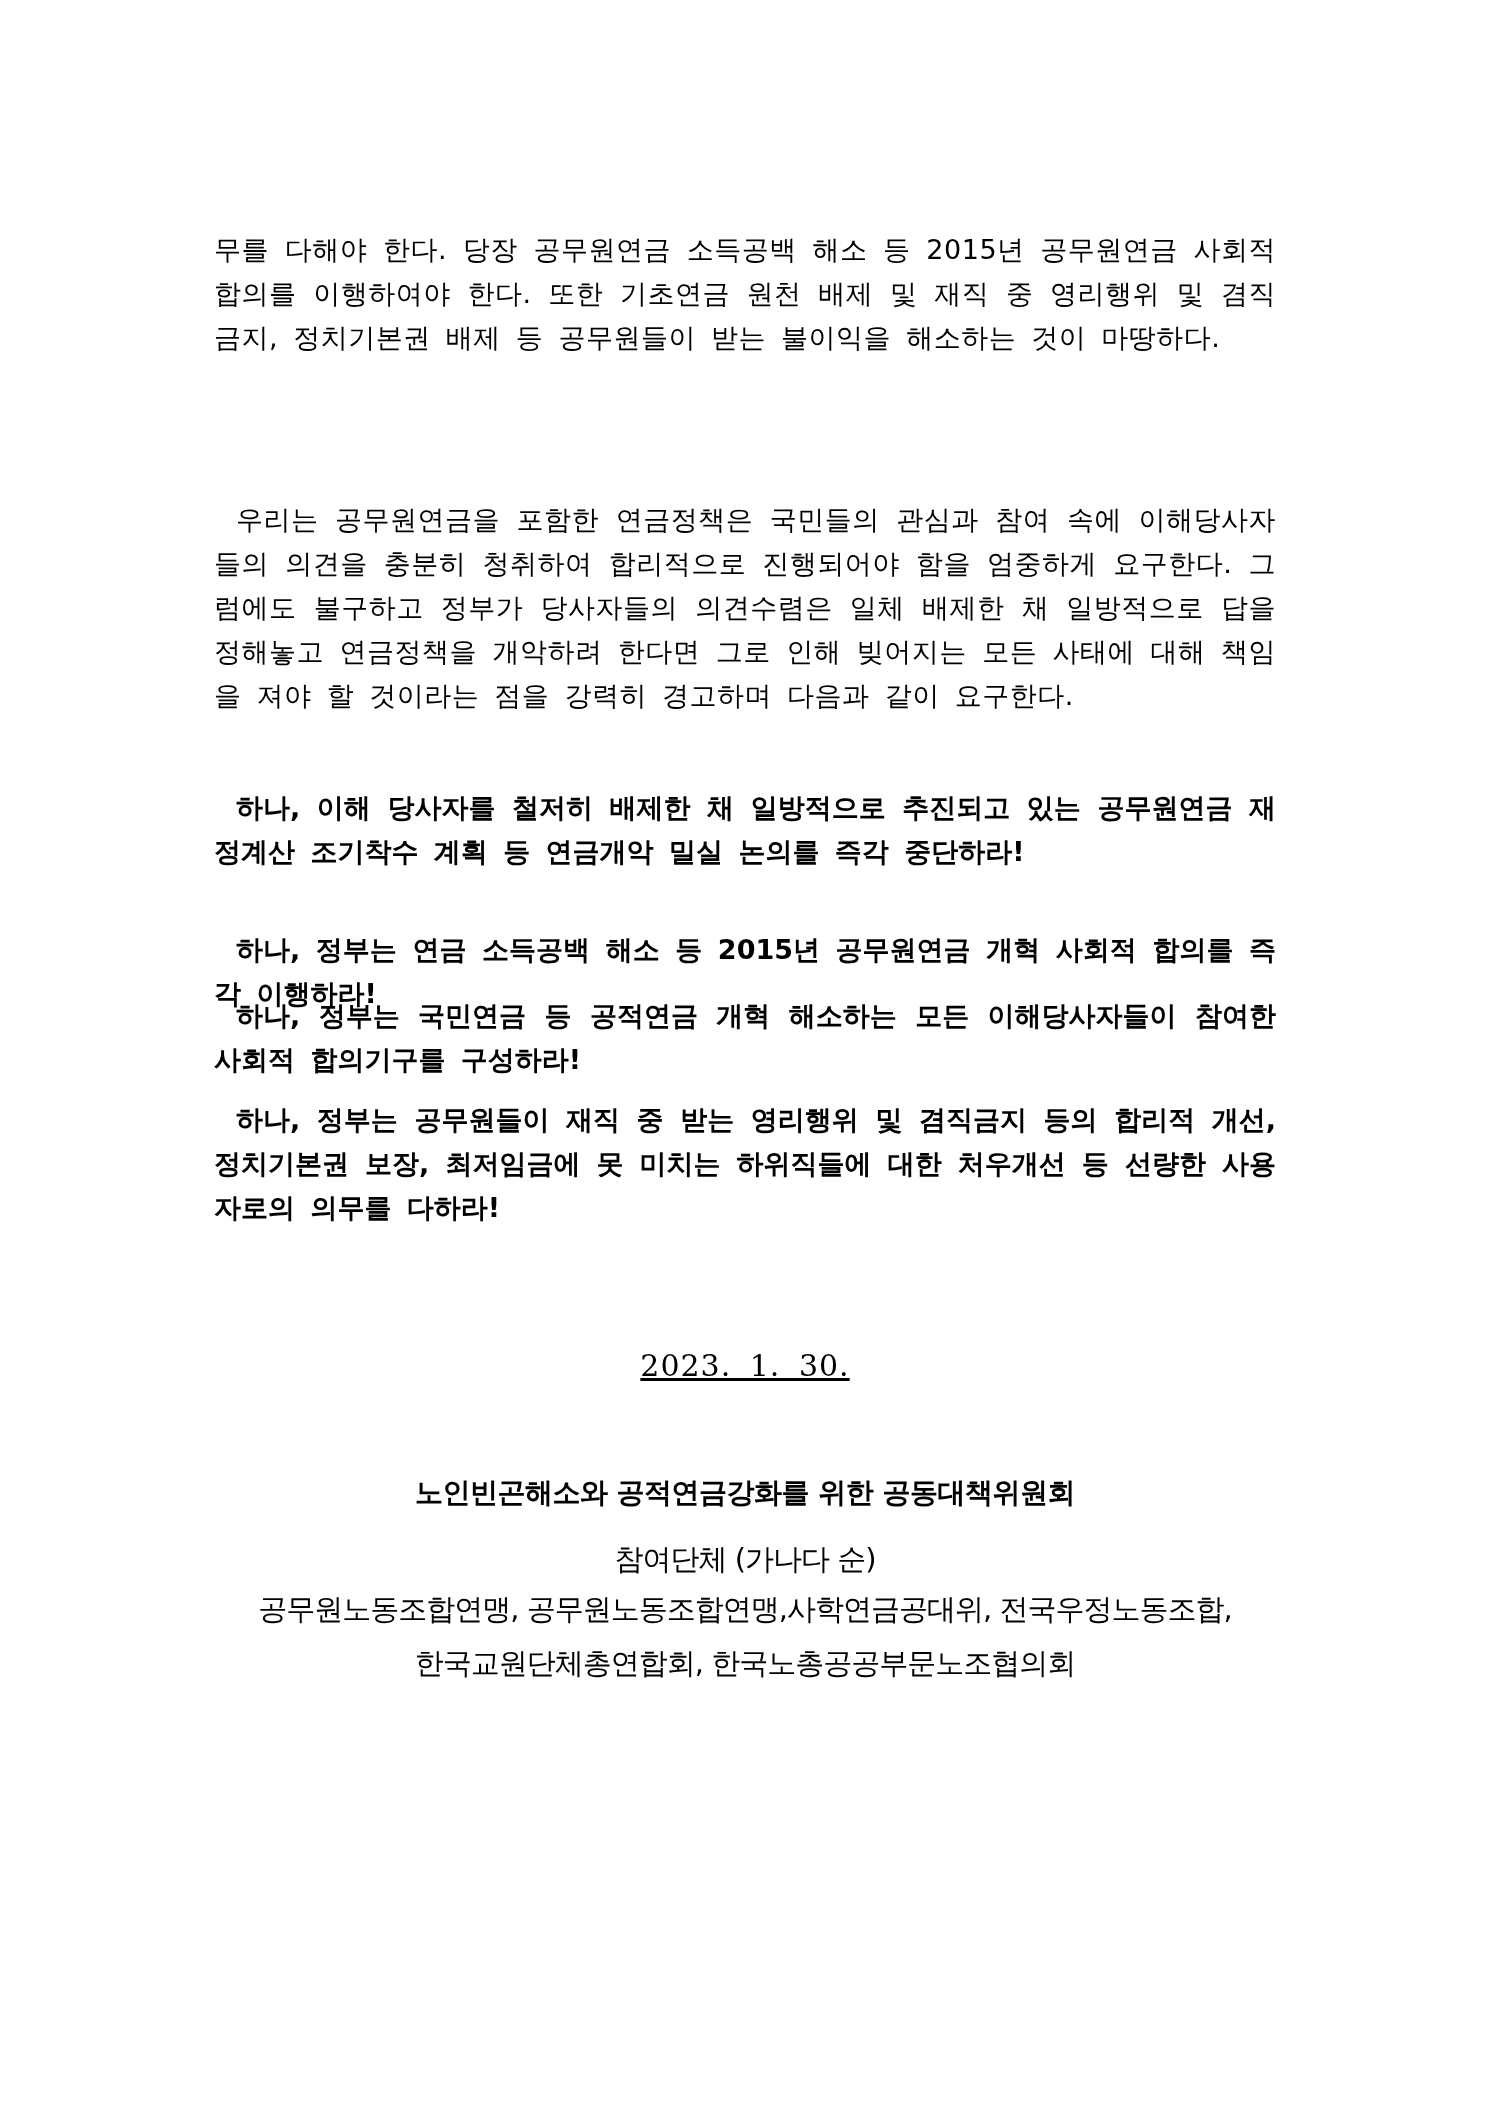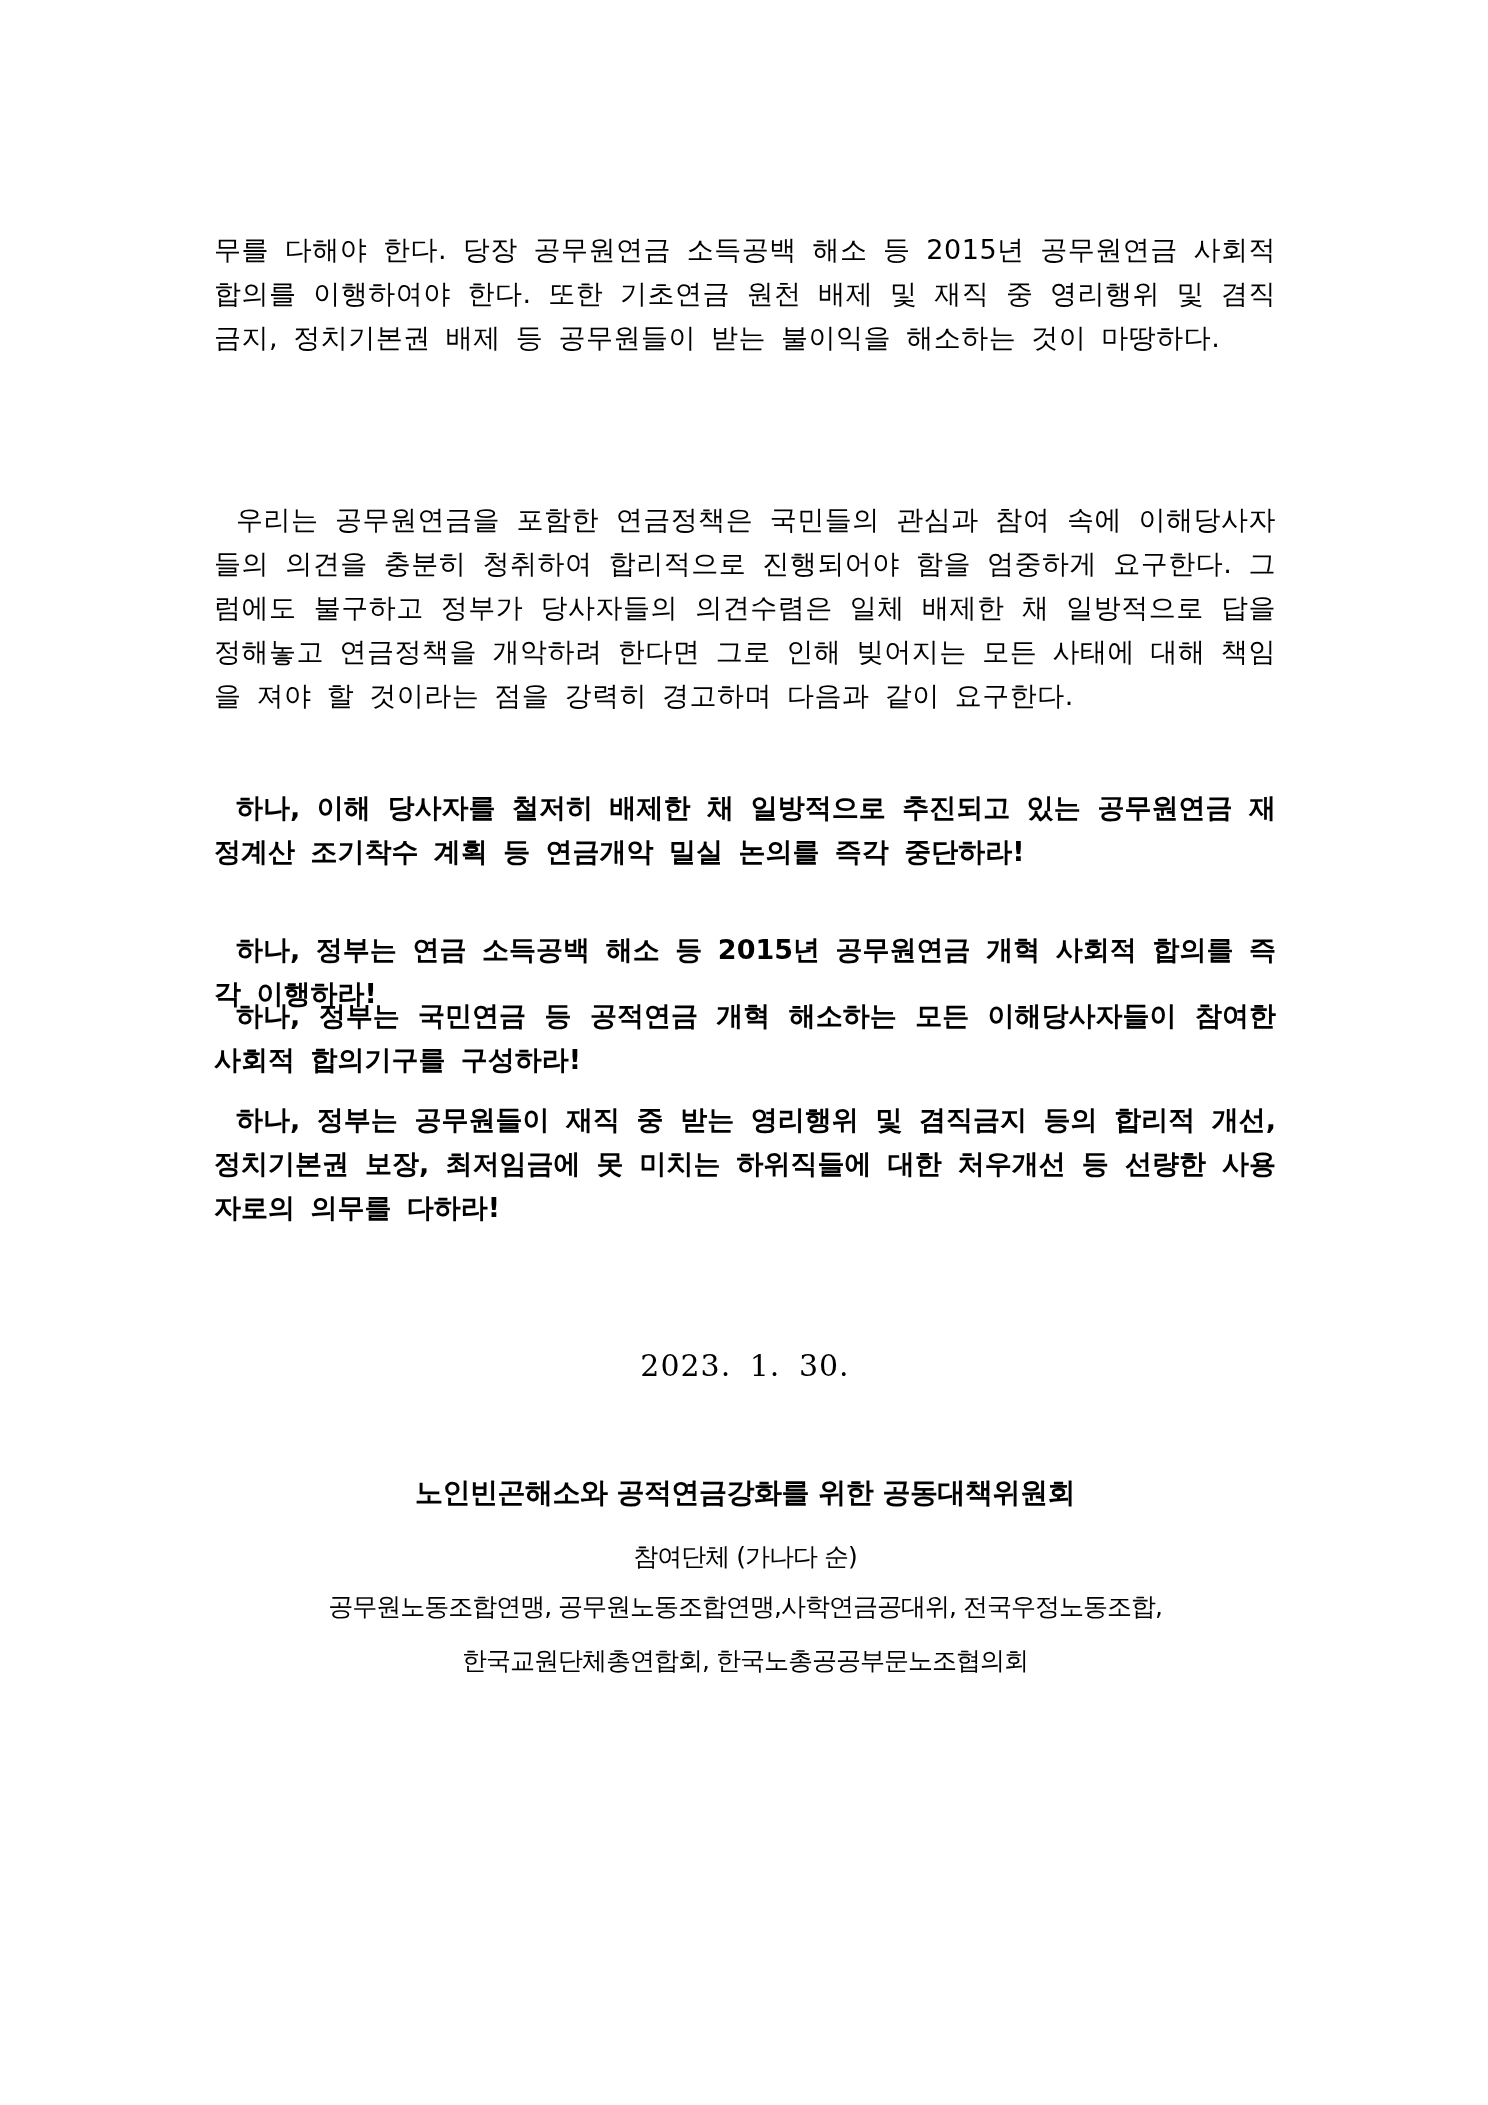--- a/index.html
+++ b/index.html
@@ -41,38 +41,39 @@
     }
     .date {
       position: absolute;
       left: 0;
       width: 1062px;
       text-align: center;
       font-family: "DejaVu Serif", serif;
       font-size: 30px;
       letter-spacing: 1px;
       word-spacing: 8px;
+      text-decoration: underline;
     }
     .org-title {
       position: absolute;
       left: -60px;
       width: 1182px;
       text-align: center;
       font-family: "DejaVu Sans", sans-serif;
       font-weight: bold;
       font-size: 28px;
       letter-spacing: -0.5px;
     }
     .centered {
       position: absolute;
       left: -60px;
       width: 1182px;
       text-align: center;
       font-family: "DejaVu Sans", sans-serif;
-      font-size: 25px;
+      font-size: 29px;
       letter-spacing: -1px;
     }
   </style>
 </head>
 <body>
 
 <div class="page">
 
   <p class="para" style="top: 228px;">무를 다해야 한다. 당장 공무원연금 소득공백 해소 등 2015년 공무원연금 사회적합의를 이행하여야 한다. 또한 기초연금 원천 배제 및 재직 중 영리행위 및 겸직금지, 정치기본권 배제 등 공무원들이 받는 불이익을 해소하는 것이 마땅하다.</p>
 

